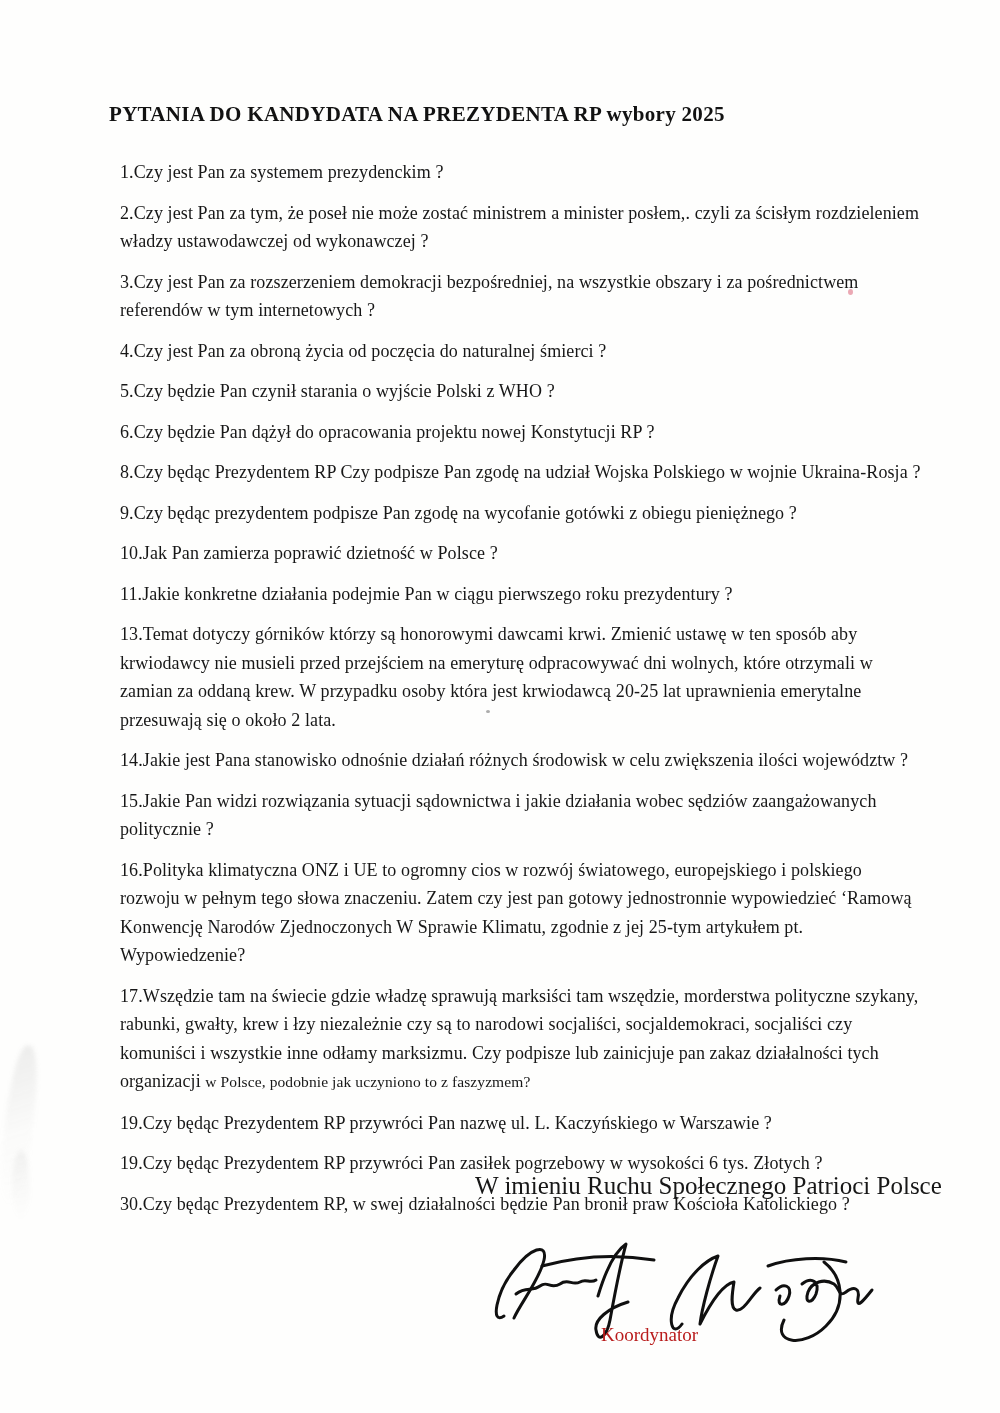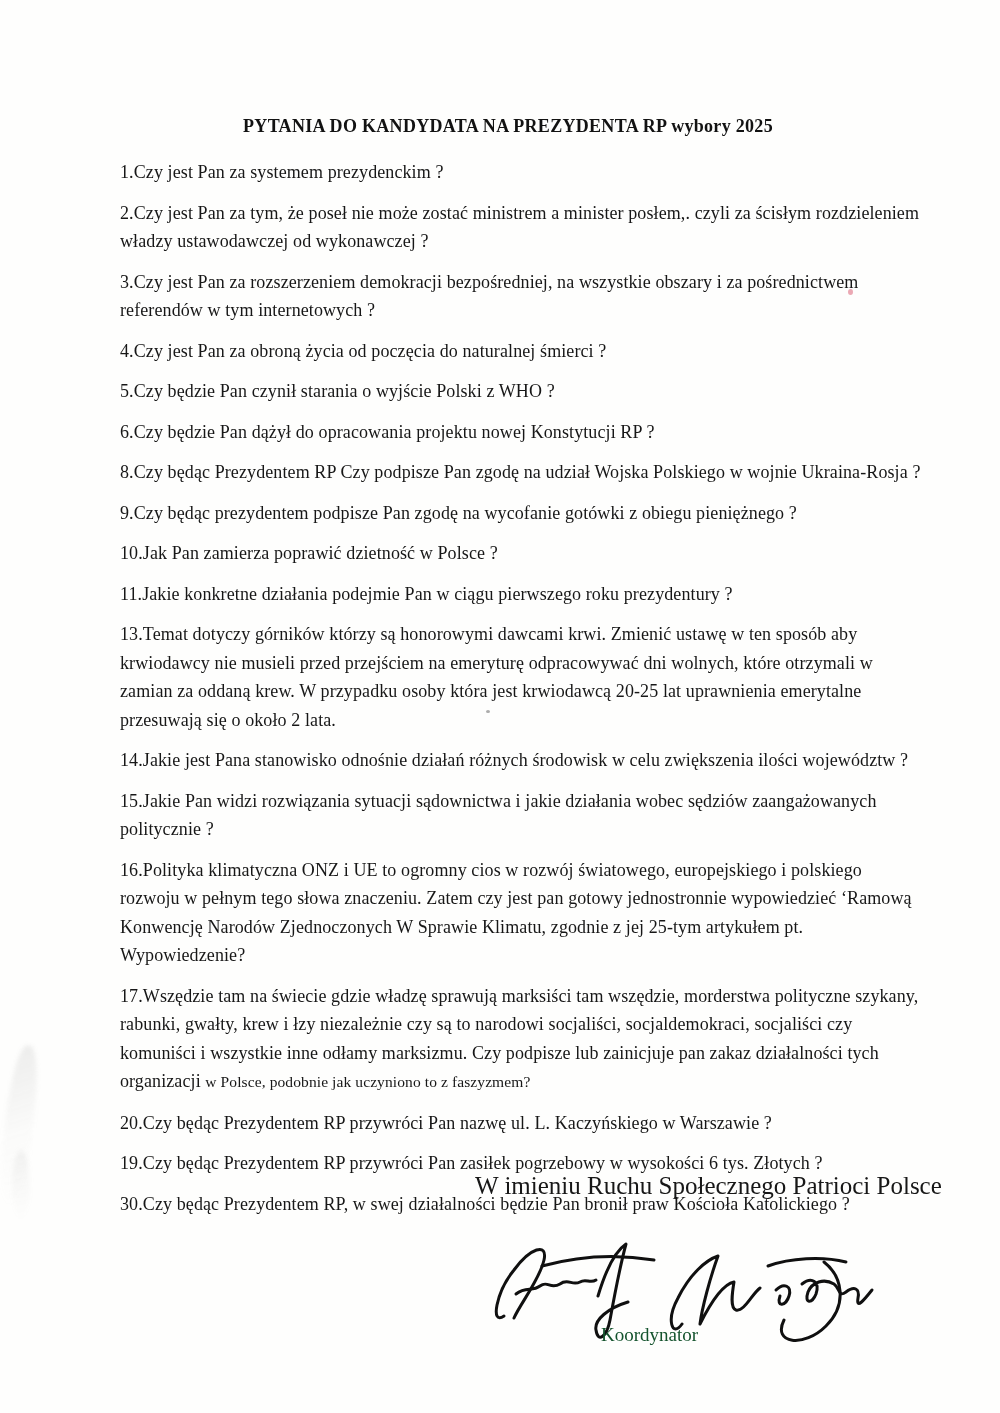--- a/index.html
+++ b/index.html
@@ -15,23 +15,22 @@
     background: #fefefd;
     color: #1b1b1b;
     font-family: "Liberation Serif", serif;
     overflow: hidden;
   }
   .title {
     position: absolute;
     top: 101px;
     left: 108px;
     width: 770px;
-    margin: 15px;
-    text-align: center;
-    font-size: 18px;
+    margin: 1px;
+    font-size: 21px;
     font-weight: bold;
     letter-spacing: 0.3px;
     color: #121212;
     white-space: nowrap;
   }
   .content {
     position: absolute;
     top: 146px;
     left: 108px;
     width: 828px;
@@ -62,21 +61,21 @@
     left: 486px;
     width: 392px;
     height: 118px;
   }
   .footer-role {
     position: absolute;
     top: 1324px;
     left: 601px;
     margin: 0;
     font-size: 19px;
-    color: #14532d;
+    color: #b91c1c;
     white-space: nowrap;
     text-align: right;
   }
   
   .artifact-smudge-1 {
     position: absolute;
     left: 5px;
     top: 1045px;
     width: 28px;
     height: 160px;
@@ -140,21 +139,21 @@
     <p class="question">6.Czy będzie Pan dążył do opracowania projektu nowej Konstytucji RP ?</p>
     <p class="question">8.Czy będąc Prezydentem RP Czy podpisze Pan zgodę na udział Wojska Polskiego w wojnie Ukraina-Rosja ?</p>
     <p class="question">9.Czy będąc prezydentem podpisze Pan zgodę na wycofanie gotówki z obiegu pieniężnego ?</p>
     <p class="question">10.Jak Pan zamierza poprawić dzietność w Polsce ?</p>
     <p class="question">11.Jakie konkretne działania podejmie Pan w ciągu pierwszego roku prezydentury ?</p>
     <p class="question">13.Temat dotyczy górników którzy są honorowymi dawcami krwi. Zmienić ustawę w ten sposób aby krwiodawcy nie musieli przed przejściem na emeryturę odpracowywać dni wolnych, które otrzymali w zamian za oddaną krew. W przypadku osoby która jest krwiodawcą 20-25 lat uprawnienia emerytalne przesuwają się o około 2 lata.</p>
     <p class="question">14.Jakie jest Pana stanowisko odnośnie działań różnych środowisk w celu zwiększenia ilości województw ?</p>
     <p class="question">15.Jakie Pan widzi rozwiązania sytuacji sądownictwa i jakie działania wobec sędziów zaangażowanych politycznie ?</p>
     <p class="question">16.Polityka klimatyczna ONZ i UE to ogromny cios w rozwój światowego, europejskiego i polskiego rozwoju w pełnym tego słowa znaczeniu. Zatem czy jest pan gotowy jednostronnie wypowiedzieć ‘Ramową Konwencję Narodów Zjednoczonych W Sprawie Klimatu, zgodnie z jej 25-tym artykułem pt. Wypowiedzenie?</p>
     <p class="question"><span>17.Wszędzie tam na świecie gdzie władzę sprawują marksiści tam wszędzie, morderstwa polityczne szykany, rabunki, gwałty, krew i łzy niezależnie czy są to narodowi socjaliści, socjaldemokraci, socjaliści czy komuniści i wszystkie inne odłamy marksizmu. Czy podpisze lub zainicjuje pan  zakaz działalności tych organizacji </span><span class="small-tail">w Polsce, podobnie jak uczyniono to z faszyzmem?</span></p>
-    <p class="question">20.Czy będąc Prezydentem RP przywróci Pan nazwę ul. L. Kaczyńskiego w Warszawie ?</p>
+    <p class="question">19.Czy będąc Prezydentem RP przywróci Pan nazwę ul. L. Kaczyńskiego w Warszawie ?</p>
     <p class="question">19.Czy będąc Prezydentem RP przywróci Pan zasiłek pogrzebowy w wysokości 6 tys. Złotych ?</p>
     <p class="question">30.Czy będąc Prezydentem RP, w swej działalności będzie Pan bronił praw Kościoła Katolickiego ?</p>
   </div>
 
   <p class="footer-onbehalf">W imieniu Ruchu Społecznego Patrioci Polsce</p>
 
   <div class="signature-wrap">
     <svg class="sig" width="392" height="118" viewBox="0 0 392 118">
       <path d="M 18 84 C 4 94 10 60 28 38 C 44 16 62 10 58 28 C 54 47 34 72 28 86"></path>
       <path d="M 30 62 C 40 54 46 60 54 54 C 62 48 64 58 74 52 C 82 46 86 54 94 50 C 100 46 104 52 110 48"></path>

